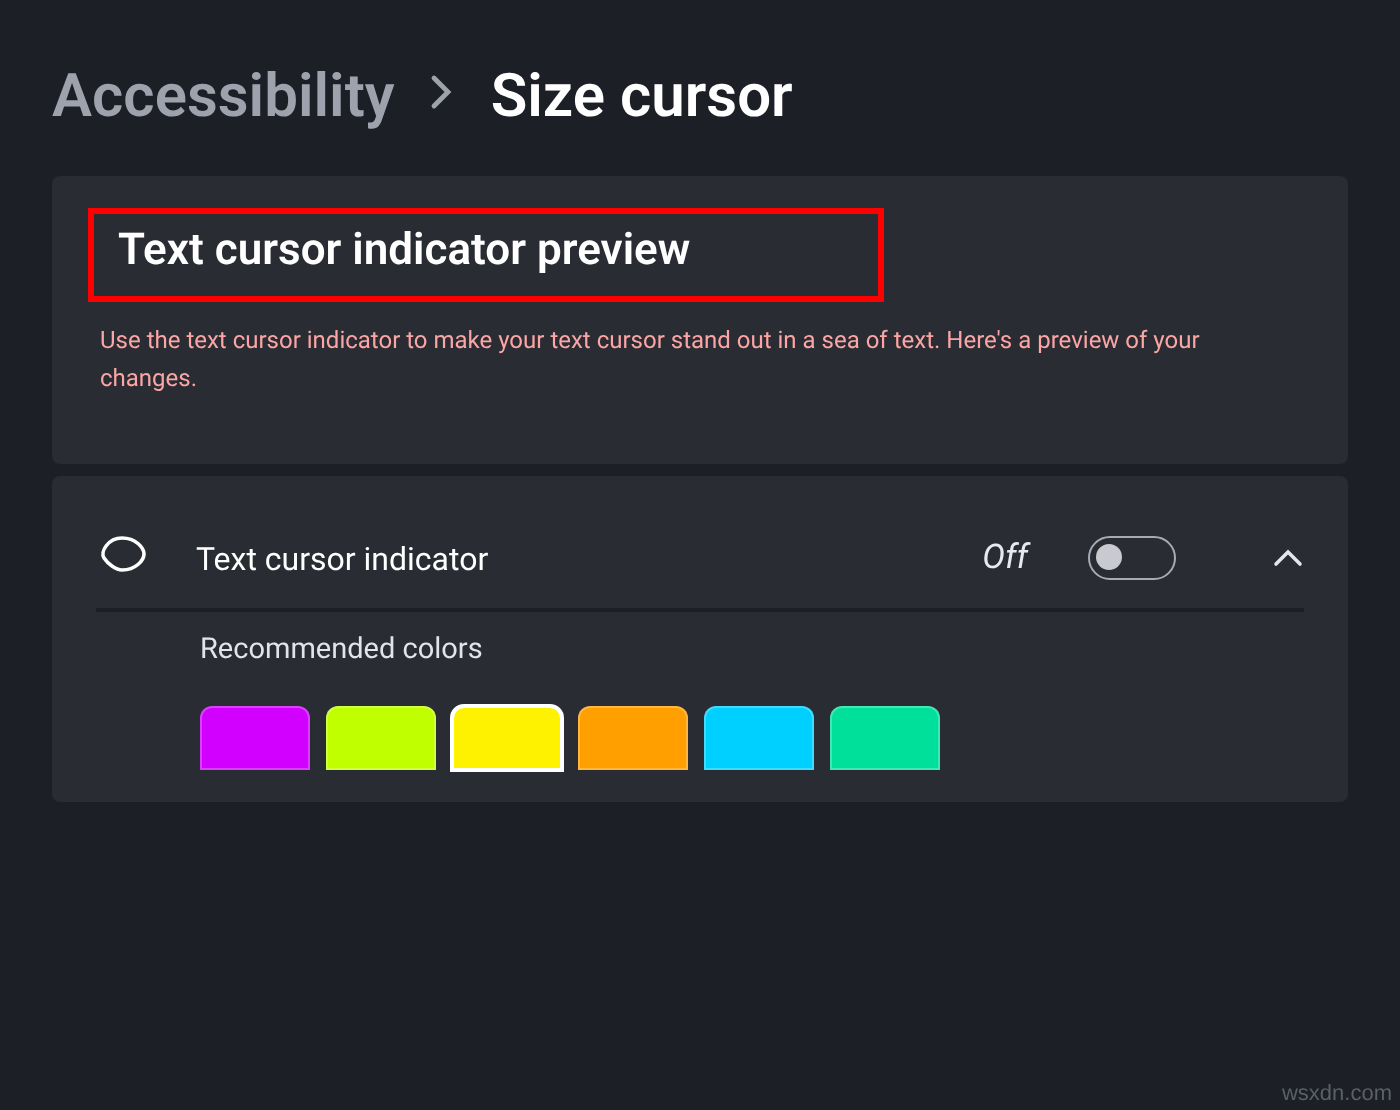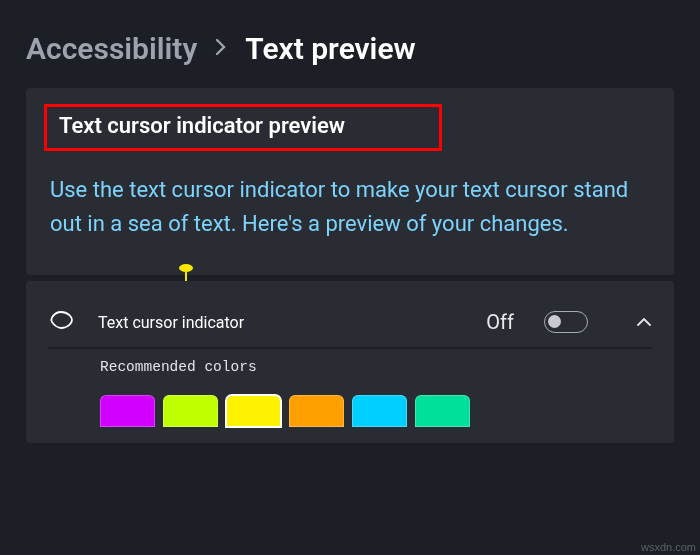--- a/index.html
+++ b/index.html
@@ -51,24 +51,24 @@
     margin: -6px 0 6px -6px;
     width: 398px;
   }
   .preview-title {
     font-size: 22px;
     font-weight: 600;
     color: #fff;
     padding-left: 12px;
   }
   .preview-desc {
-    font-size: 22px;
-    color: #7dd3fc;
+    font-size: 12px;
+    color: #fca5a5;
     line-height: 1.55;
-    margin-top: 22px;
+    margin-top: 10px;
     position: relative;
   }
   
   .cursor-ind {
     position: absolute;
     left: 153px;
     top: 176px;
     width: 16px;
     pointer-events: none;
   }
@@ -98,22 +98,23 @@
   }
   .icon-cursor {
     flex: 0 0 auto;
   }
   .label {
     font-size: 16px;
     color: #fff;
     flex: 1 1 auto;
   }
   .status {
-    font-size: 20px;
+    font-size: 17px;
     color: #e9eaee;
+    font-style: italic;
   }
   .toggle {
     width: 44px; height: 22px;
     border: 1.5px solid #a7abb4;
     border-radius: 20px;
     position: relative;
     margin-left: 6px;
   }
   .toggle-knob {
     width: 13px; height: 13px;
@@ -183,21 +184,20 @@
   .size-shape.large svg { transform: scale(1.55); }
 
   
   .colors-row {
     padding: 10px 0 0 52px;
   }
   .colors-label {
     font-size: 14.5px;
     color: #e2e4e9;
     margin-bottom: 20px;
-    font-family: Liberation Mono, monospace;
   }
   .swatches {
     display: flex;
     gap: 8px;
   }
   .swatch {
     width: 55px;
     height: 32px;
     border-radius: 6px 6px 0 0;
     border: 1px solid rgba(255,255,255,0.25);
@@ -220,21 +220,21 @@
 
 <div class="page">
 
   <div class="breadcrumb">
     <span class="bc-parent">Accessibility</span>
     <span class="bc-chev">
       <svg width="12" height="18" viewBox="0 0 12 18">
           <path d="M2 2 L9 9 L2 16" stroke="#9da2ad" stroke-width="2.4" fill="none" stroke-linecap="round"></path>
         </svg>
     </span>
-    <span class="bc-leaf">Text preview</span>
+    <span class="bc-leaf">Size cursor</span>
   </div>
 
   <div class="card preview-card">
     <div class="preview-title-box">
       <div class="preview-title">Text cursor indicator preview</div>
     </div>
     <div class="preview-desc">Use the text cursor indicator to make your text cursor stand out in a sea of text. Here's a preview of your changes.</div>
     <div class="cursor-ind">
       <div class="cursor-dot top"></div>
       <div class="cursor-line"></div>

